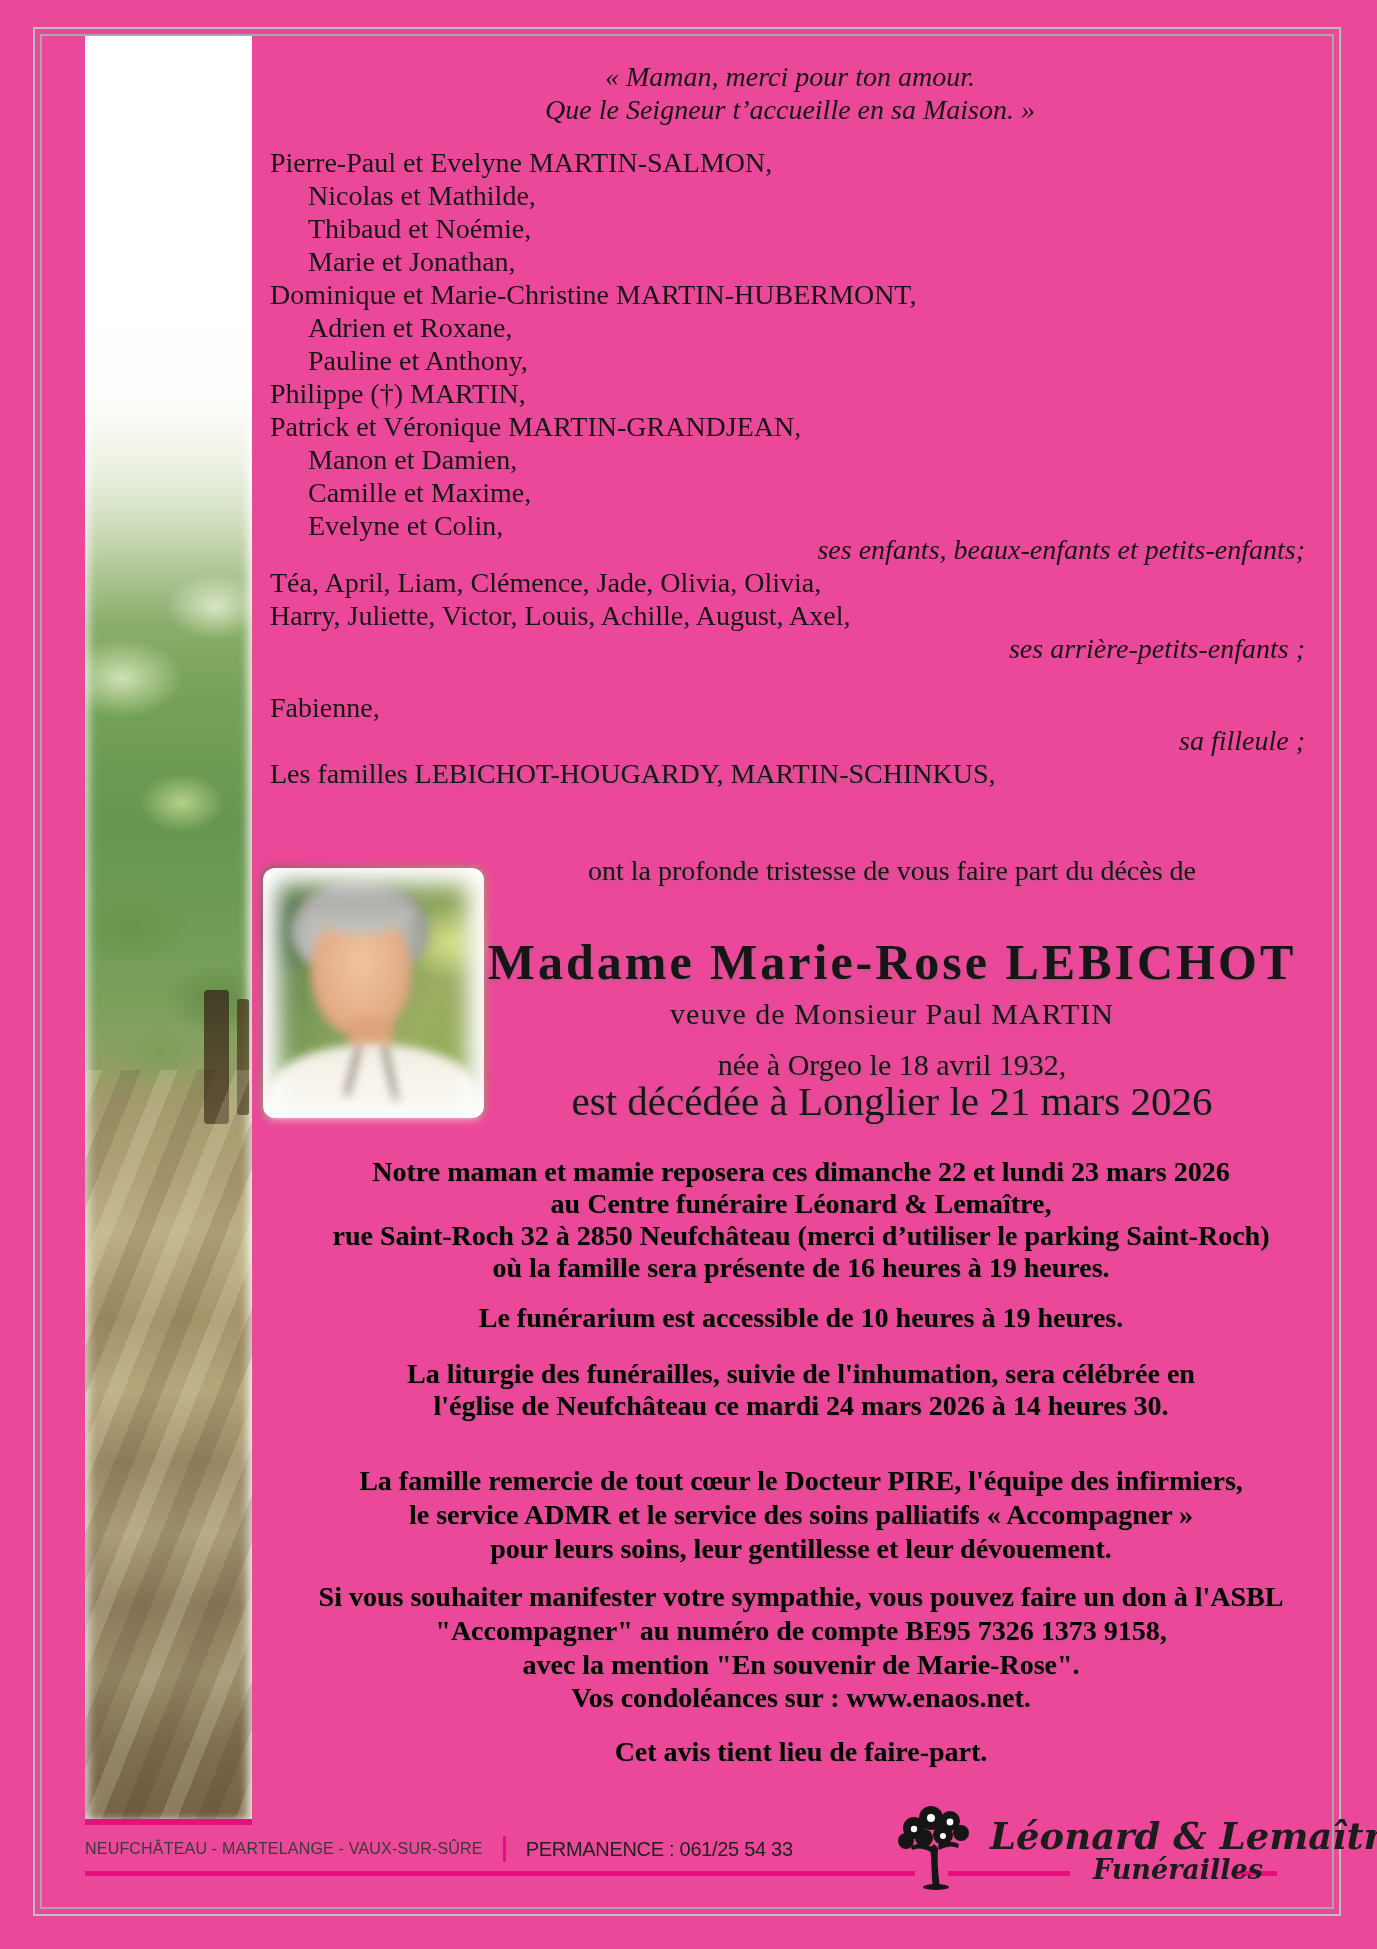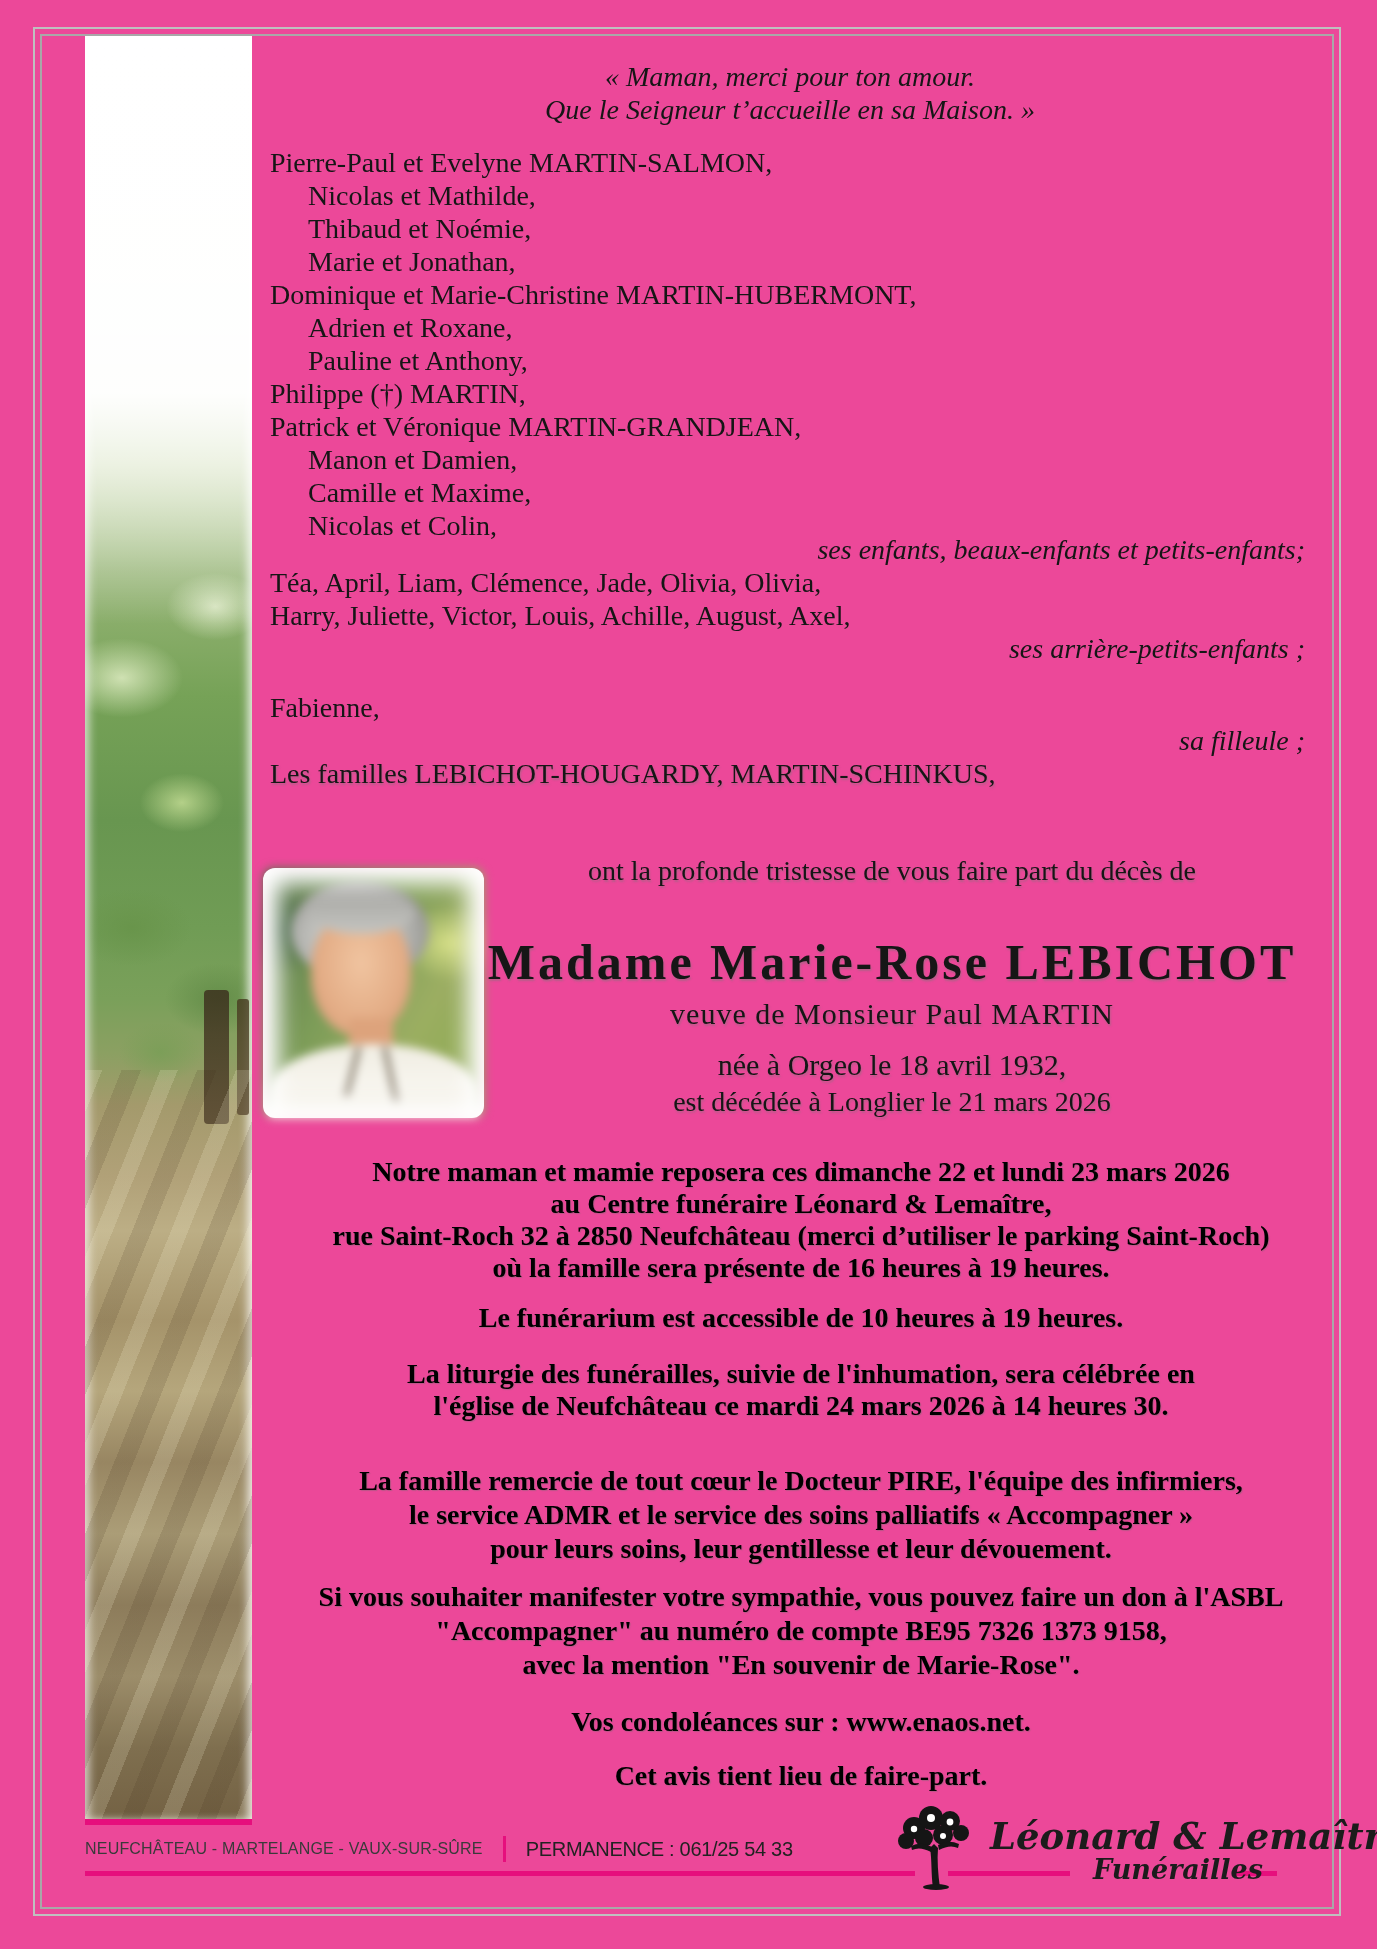--- a/index.html
+++ b/index.html
@@ -81,31 +81,31 @@
   .photo-feather { position:absolute; inset:0; border-radius:12px;
     box-shadow: inset 0 0 22px 16px #ffffff; }
 
   
   .announce { position:absolute; left:480px; top:854px; width:824px; text-align:center;
     text-shadow:1px 2px 2px rgba(120,120,120,.45); }
   .announce .intro { font-size:28px; line-height:33px; }
   .deceased-title { margin-top:48px; font-size:50px; line-height:54px; font-weight:bold; letter-spacing:3px; white-space:nowrap; }
   .deceased-sub { margin-top:6px; font-size:30px; line-height:37px; letter-spacing:1px; }
   .deceased-birth { margin-top:14px; font-size:30px; line-height:37px; }
-  .deceased-death { font-size:28px; line-height:37px; }
+  .deceased-death { font-size:41px; line-height:37px; }
 
   
   .main-text { position:absolute; left:262px; top:1156px; width:1078px; text-align:center;
     font-weight:bold; font-size:28px; line-height:32px; color:#000;
     text-shadow:1px 1px 1px rgba(110,110,110,.4); }
   .p-funerarium { margin-top:18px; }
   .p-liturgy { margin-top:24px; }
   .p-thanks { margin-top:42px; line-height:34px; }
   .p-donation { margin-top:14px; line-height:34px; }
-  .p-condolences { margin-top:24px; }
+  .p-condolences { }
   .p-notice { margin-top:22px; }
 
   
   .footer-info { position:absolute; left:85px; top:1836px; display:flex; align-items:center; gap:20px;
     font-family:"Liberation Sans", sans-serif; }
   .footer-locations { font-size:16px; letter-spacing:.2px; color:#3a3a3a; }
   .footer-divider { width:3px; height:26px; background:var(--accent); }
   .footer-permanence { font-size:20px; letter-spacing:-.3px; color:#222; }
 
   .pink-line { position:absolute; top:1871px; height:5px; background:var(--accent); }
@@ -149,21 +149,21 @@
     <div class="line indent">Nicolas et Mathilde,</div>
     <div class="line indent">Thibaud et Noémie,</div>
     <div class="line indent">Marie et Jonathan,</div>
     <div class="line">Dominique et Marie-Christine MARTIN-HUBERMONT,</div>
     <div class="line indent">Adrien et Roxane,</div>
     <div class="line indent">Pauline et Anthony,</div>
     <div class="line">Philippe (†) MARTIN,</div>
     <div class="line">Patrick et Véronique MARTIN-GRANDJEAN,</div>
     <div class="line indent">Manon et Damien,</div>
     <div class="line indent">Camille et Maxime,</div>
-    <div class="line indent">Nicolas et Colin,</div>
+    <div class="line indent">Evelyne et Colin,</div>
     <div class="rel rel-children">ses enfants, beaux-enfants et petits-enfants;</div>
     <div class="line">Téa, April, Liam, Clémence, Jade, Olivia, Olivia,</div>
     <div class="line">Harry, Juliette, Victor, Louis, Achille, August, Axel,</div>
     <div class="rel">ses arrière-petits-enfants ;</div>
     <div class="line goddaughter">Fabienne,</div>
     <div class="rel">sa filleule ;</div>
     <div class="line families-line">Les familles LEBICHOT-HOUGARDY, MARTIN-SCHINKUS,</div>
   </div>
 
   <div class="photo">

